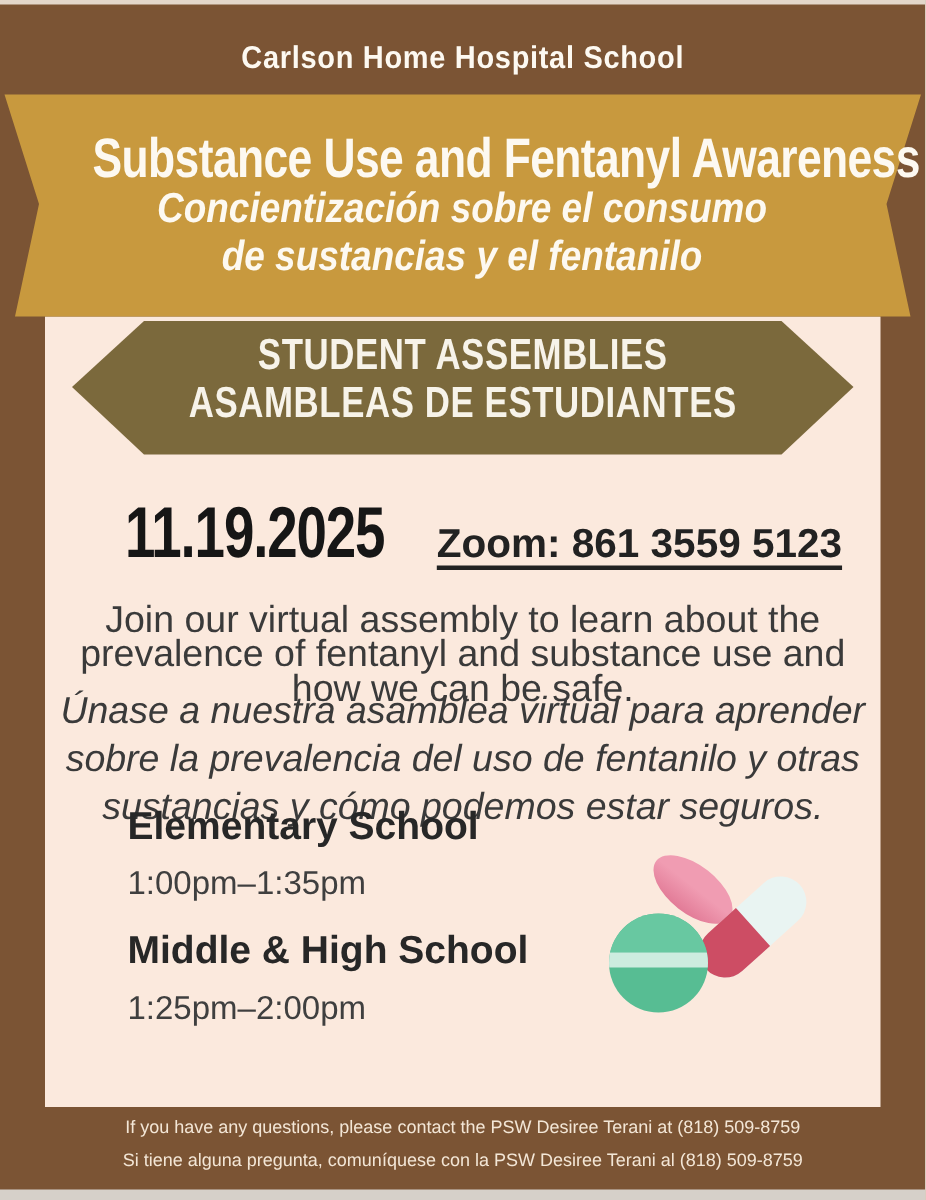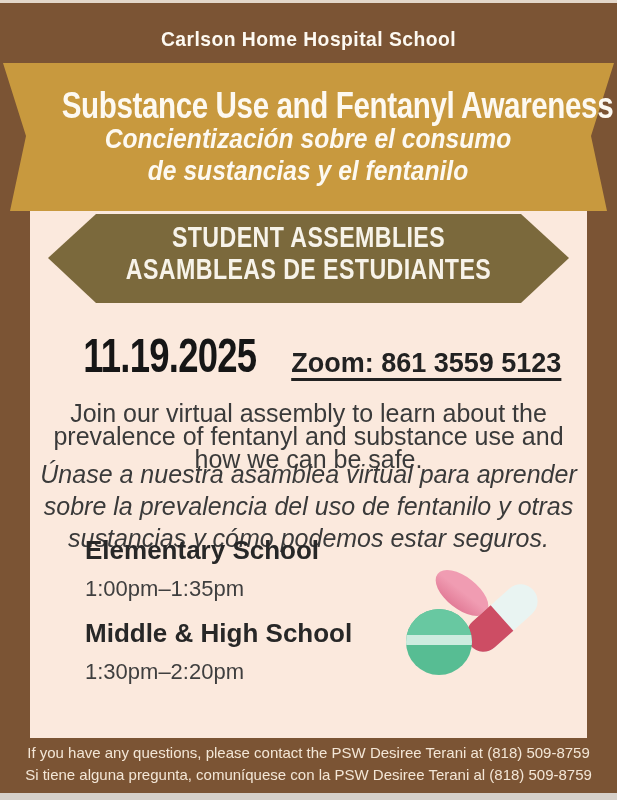--- a/index.html
+++ b/index.html
@@ -42,21 +42,21 @@
   .para{
     position:absolute;left:38px;width:541px;text-align:center;
     font-size:25px;line-height:23px;color:var(--body_text,#3a3a3a);
   }
   .para-en{top:402px;}
   .para-es{top:458px;font-style:italic;line-height:32px;}
   .schedule{position:absolute;left:85px;top:535px;}
   .sched-group{font-size:26px;font-weight:bold;color:#272727;margin:0 0 10px 0;}
   .sched-time{font-size:22px;color:#3f3f3f;margin:0 0 16px 0;}
   .pills{position:absolute;left:400px;top:550px;}
-  .footer-line{position:absolute;width:100%;text-align:center;font-size:15px;color:var(--footer_text,#f3e6d6);}
+  .footer-line{position:absolute;width:100%;text-align:center;font-size:12px;color:var(--footer_text,#f3e6d6);}
   .footer-1{top:744px;}
   .footer-2{top:766px;}
 </style>
 </head>
 <body>
 
 <div class="page">
 
   <div class="cream-panel"></div>
 
@@ -81,21 +81,21 @@
     <span class="zoom-link">Zoom: 861 3559 5123</span>
   </div>
 
   <div class="para para-en">Join our virtual assembly to learn about the prevalence of fentanyl and substance use and how we can be safe.</div>
   <div class="para para-es">Únase a nuestra asamblea virtual para aprender sobre la prevalencia del uso de fentanilo y otras sustancias y cómo podemos estar seguros.</div>
 
   <div class="schedule">
     <div class="sched-group">Elementary School</div>
     <div class="sched-time">1:00pm–1:35pm</div>
     <div class="sched-group">Middle &amp; High School</div>
-    <div class="sched-time">1:30pm–2:20pm</div>
+    <div class="sched-time">1:25pm–2:00pm</div>
   </div>
 
   <svg class="pills" width="180" height="150" viewBox="0 0 180 150">
     <defs>
       <linearGradient id="pinkGrad" x1="0" y1="0" x2="0" y2="1">
         <stop offset="0.45" stop-color="var(--pill_pink_light,#f09cb2)"></stop>
         <stop offset="1" stop-color="var(--pill_pink_dark,#e27b97)"></stop>
       </linearGradient>
       <clipPath id="tabletClip">
           <circle cx="39" cy="92" r="33"></circle>

